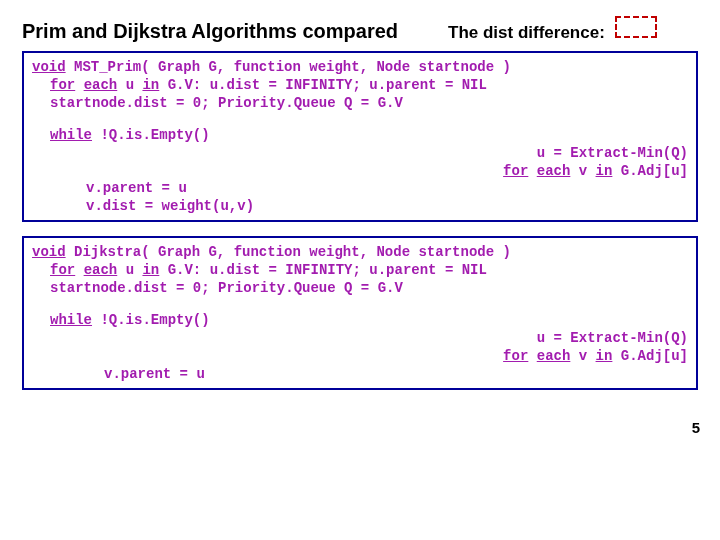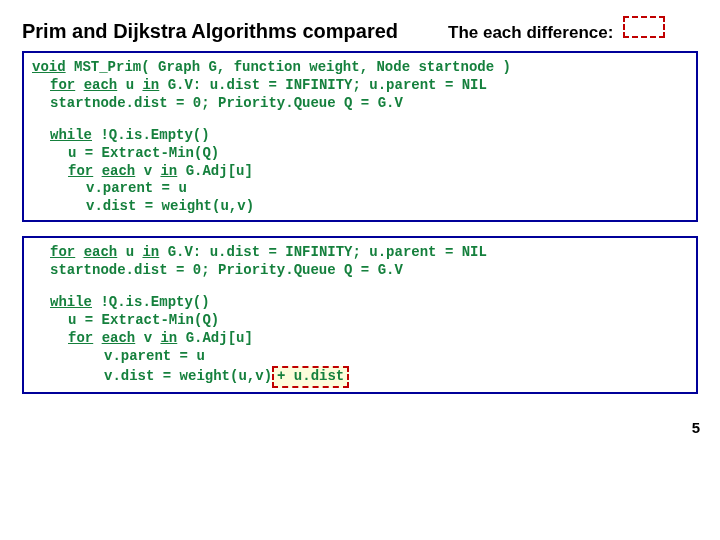--- a/index.html
+++ b/index.html
@@ -36,27 +36,27 @@
     margin-left: 10px;
     margin-top: -2px;
   }
   .code-box {
     border: 2px solid #000099;
     padding: 6px 8px 4px 8px;
     font-family: "Courier New", monospace;
     font-size: 14px;
     line-height: 1.28;
     font-weight: bold;
-    color: #15803d;
+    color: #a21caf;
     margin-bottom: 14px;
     white-space: nowrap;
   }
   .code-box .line { display: block; }
   .ind1 { padding-left: 18px; }
-  .ind2 { padding-left: 36px; }
+  .ind2 { padding-left: 36px; text-align: right; }
   .ind3 { padding-left: 54px; }
   .ind4 { padding-left: 72px; }
   .u { text-decoration: underline; }
   .gap { height: 14px; }
   .highlight {
     border: 2px dashed #c00000;
     background: #fdfcdb;
     padding: 0 3px;
     display: inline-block;
   }
@@ -68,41 +68,41 @@
     font-family: "Segoe UI", Arial, sans-serif;
   }
 </style>
 </head>
 <body>
 
 <div class="slide">
 
   <div class="header">
     <span class="title">Prim and Dijkstra Algorithms  compared</span>
-    <span class="subtitle">The each difference:</span>
+    <span class="subtitle">The dist difference:</span>
     <span class="dashed-box"></span>
   </div>
 
   <div class="code-box">
     <span class="line"><span class="u">void</span><span> MST_Prim( Graph G, function weight, Node startnode )</span></span>
     <span class="line ind1"><span class="u">for</span> <span class="u">each</span><span> u </span><span class="u">in</span><span> G.V:   u.dist = INFINITY; u.parent = NIL</span></span>
     <span class="line ind1">startnode.dist = 0; Priority.Queue Q = G.V</span>
     <div class="gap"></div>
     <span class="line ind1"><span class="u">while</span><span> !Q.is.Empty()</span></span>
     <span class="line ind2">u = Extract-Min(Q)</span>
     <span class="line ind2"><span class="u">for</span> <span class="u">each</span><span> v </span><span class="u">in</span><span> G.Adj[u]</span></span>
     <span class="line ind3">v.parent = u</span>
     <span class="line ind3">v.dist = weight(u,v)</span>
   </div>
 
   <div class="code-box">
+    <span class="line"><span class="u">void</span><span> Dijkstra( Graph G, function weight, Node startnode )</span></span>
     <span class="line ind1"><span class="u">for</span> <span class="u">each</span><span> u </span><span class="u">in</span><span> G.V:   u.dist = INFINITY; u.parent = NIL</span></span>
     <span class="line ind1">startnode.dist = 0; Priority.Queue Q = G.V</span>
     <div class="gap"></div>
     <span class="line ind1"><span class="u">while</span><span> !Q.is.Empty()</span></span>
     <span class="line ind2">u = Extract-Min(Q)</span>
     <span class="line ind2"><span class="u">for</span> <span class="u">each</span><span> v </span><span class="u">in</span><span> G.Adj[u]</span></span>
     <span class="line ind4">v.parent = u</span>
-    <span class="line ind4"><span>v.dist = weight(u,v)</span><span class="highlight"> + u.dist</span></span>
   </div>
 
   <div class="page-num">5</div>
 </div>
 
 </body></html>

